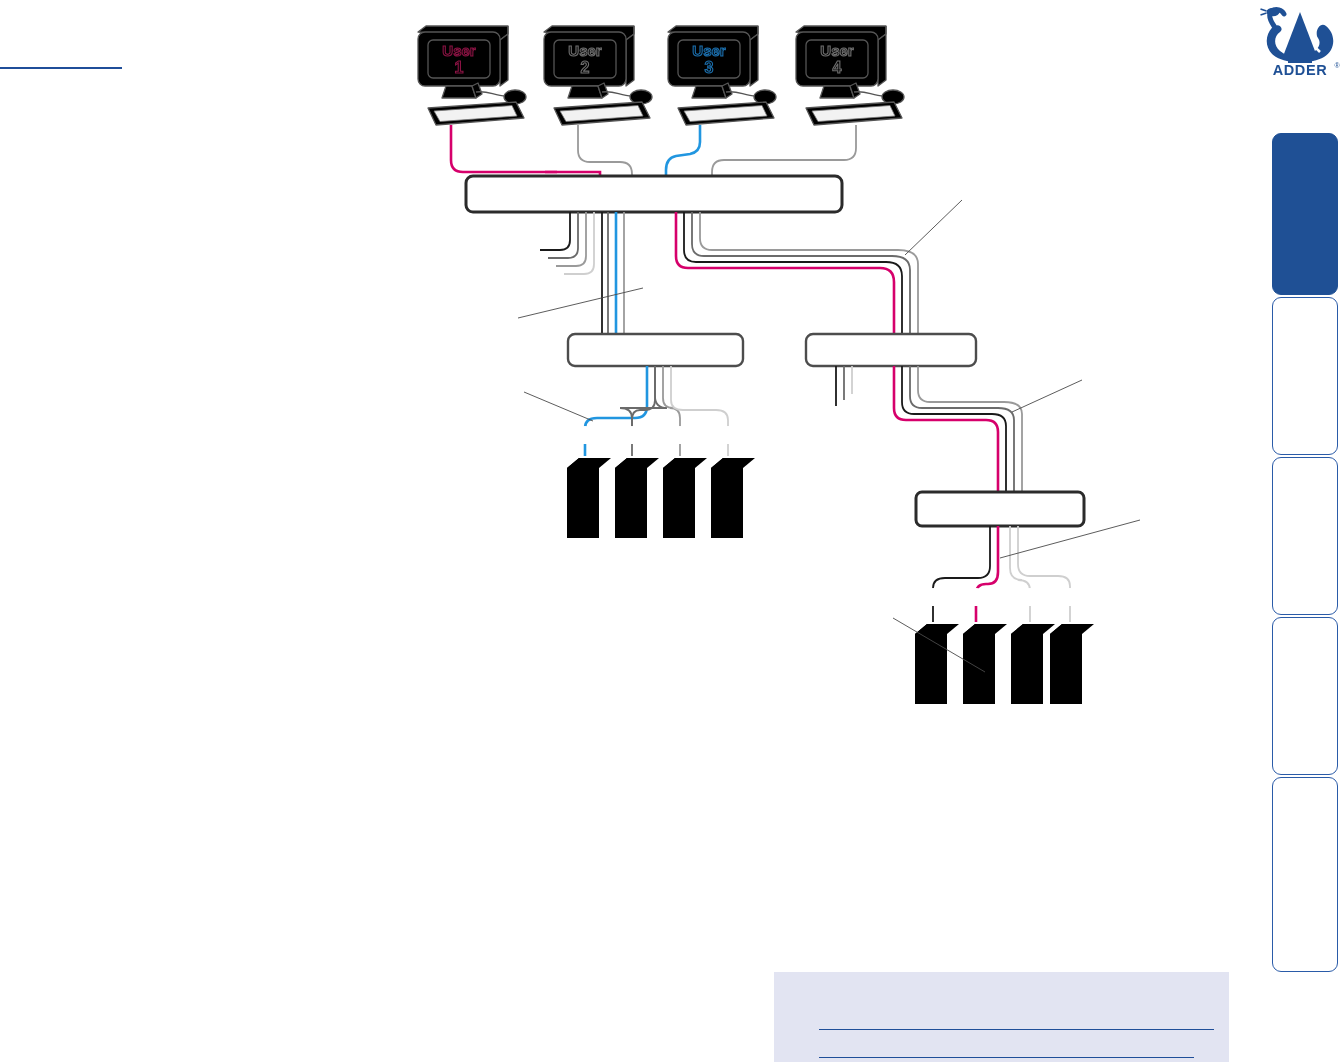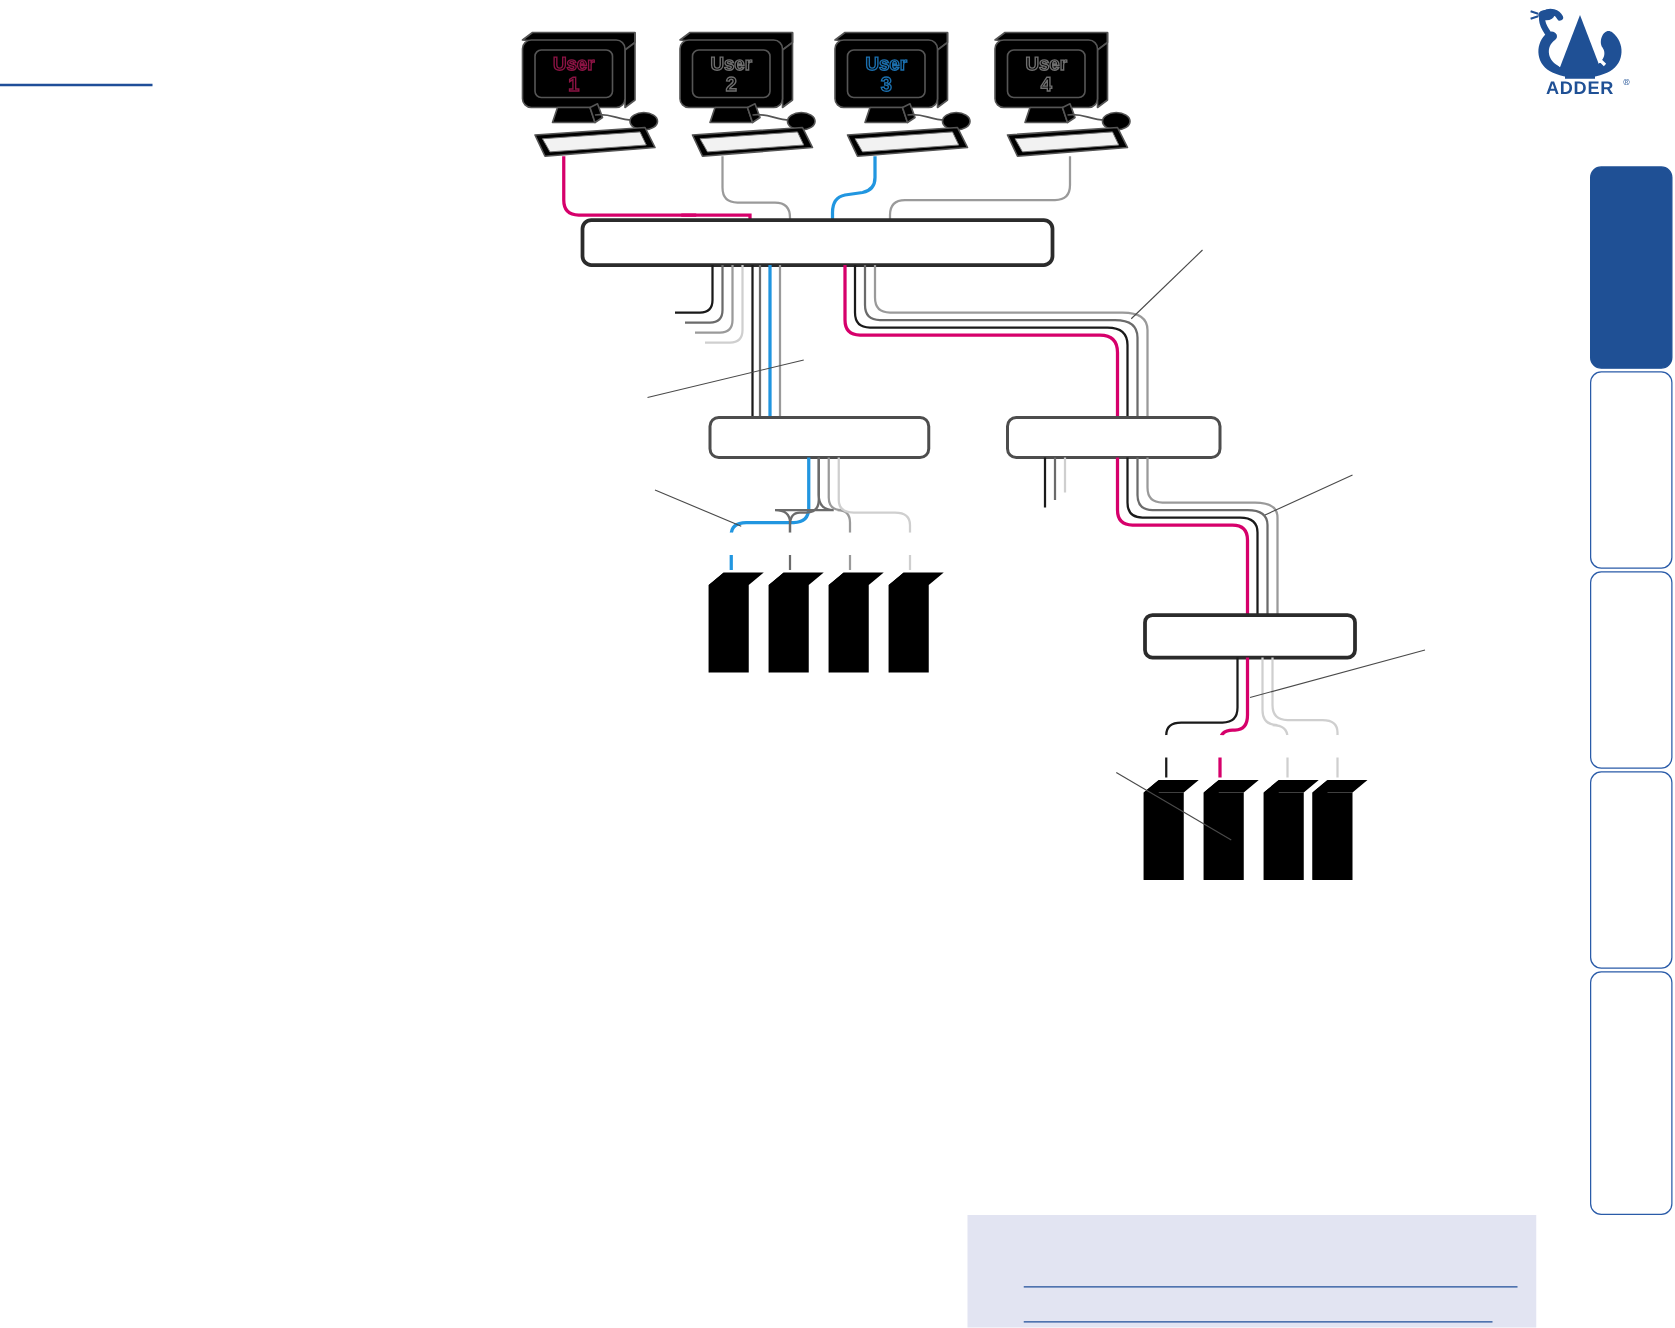--- a/index.html
+++ b/index.html
@@ -11,21 +11,21 @@
   }
   .page{position:absolute;inset:0;}
 
   
   .tl-rule{
     position:absolute;left:0;top:67px;width:122px;height:0;
     border-top:2px solid #1f4e99;
   }
 
   
-  .logo{position:absolute;left:1224px;top:4px;width:80px;height:74px;}
+  .logo{position:absolute;left:1260px;top:4px;width:80px;height:74px;}
 
   
   .tabrail{position:absolute;left:1272px;top:133px;width:66px;}
   .tab{
     width:66px;box-sizing:border-box;
     border:1px solid #2a5ba8;border-radius:9px;background:#ffffff;
     margin-bottom:2px;
   }
   .tab.active{background:#1f5095;border-color:#1f5095;}
 

